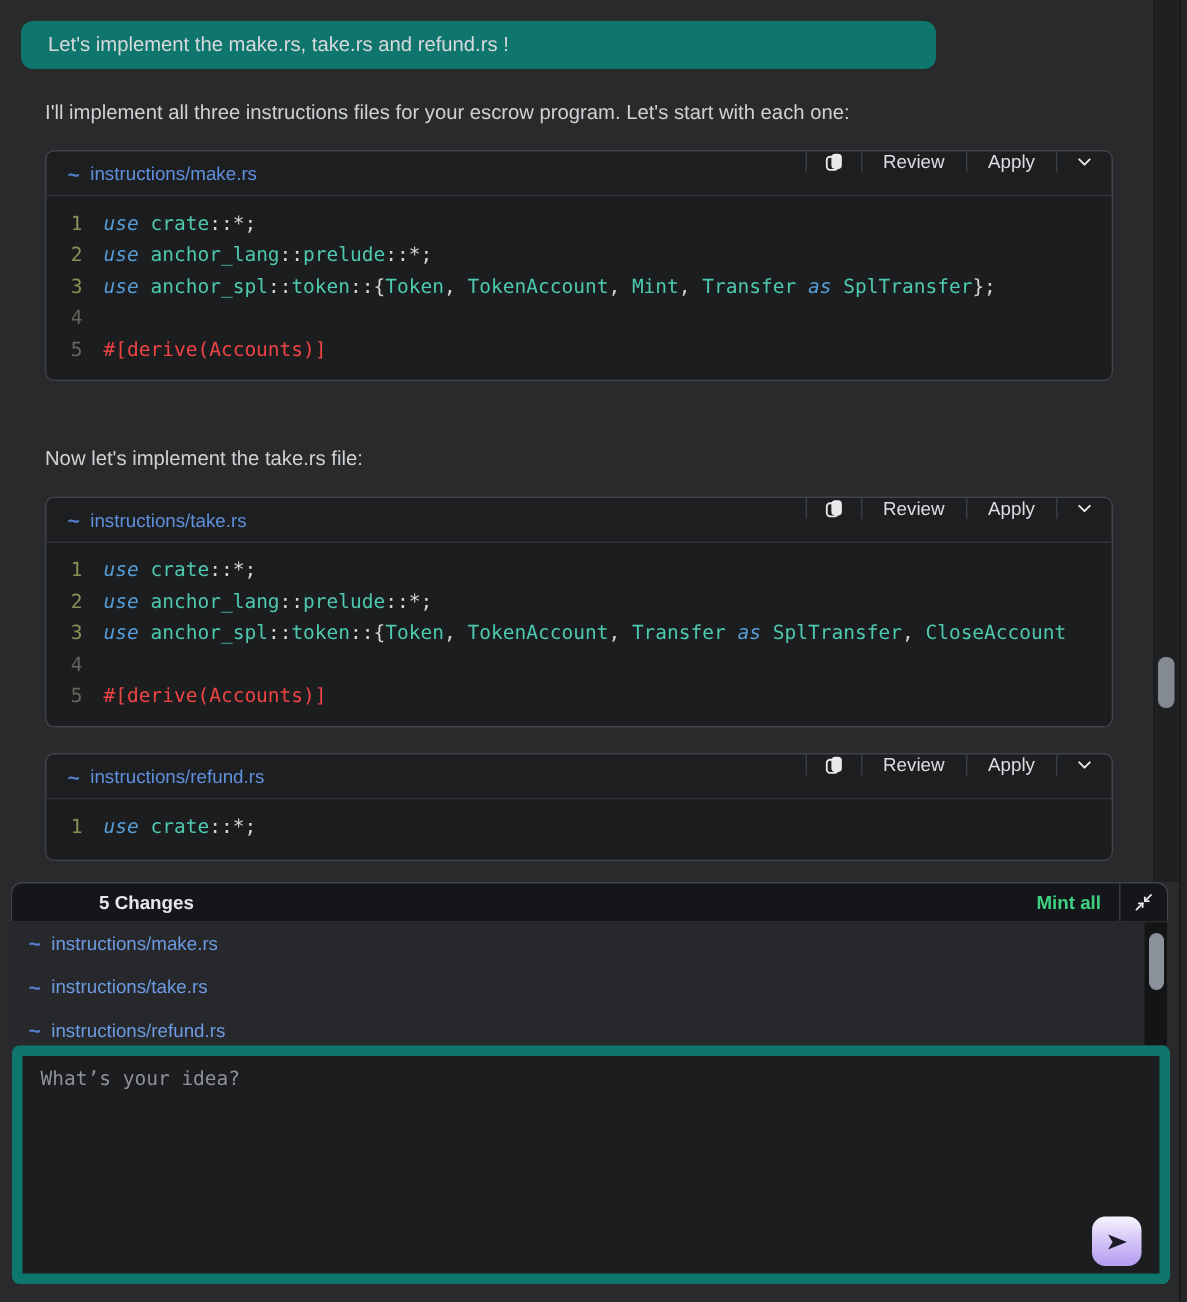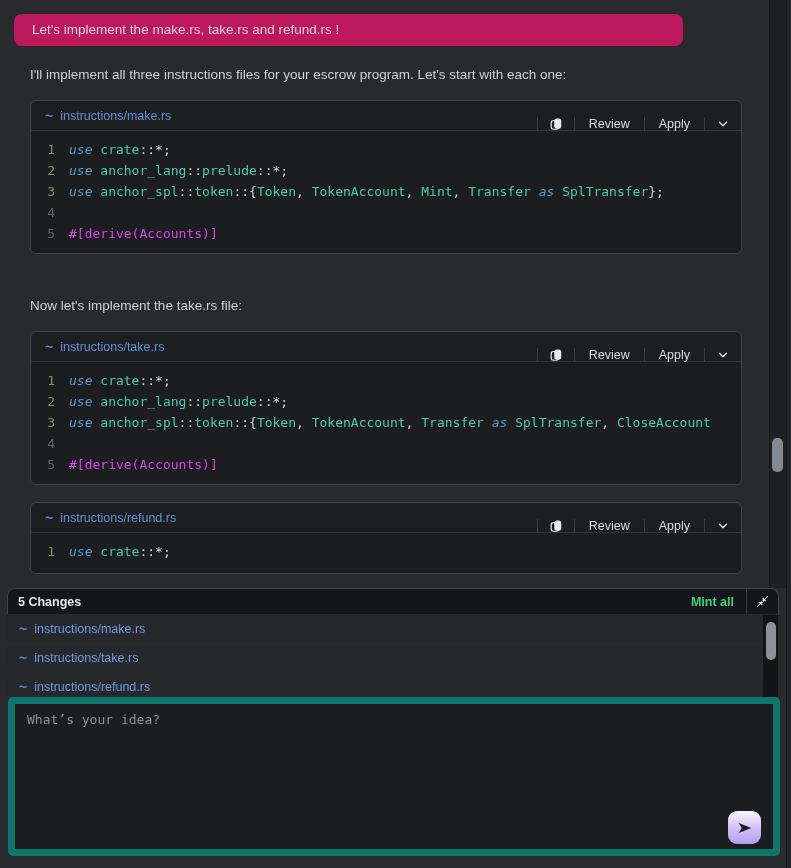--- a/index.html
+++ b/index.html
@@ -2,59 +2,59 @@
 <html><head>
 <meta charset="utf-8">
 <style>
   * { margin:0; padding:0; box-sizing:border-box; }
   html,body { width:791px; height:868px; overflow:hidden; }
   body { background:#282a2c; font-family:"Liberation Sans", sans-serif; position:relative; }
 
   
   .chat { position:absolute; inset:0 34px 0 0; }
   .bubble {
-    margin:14px 0 0 14px; width:669px; background:#be185d; border-radius:8px;
+    margin:14px 0 0 14px; width:610px; background:#0f766e; border-radius:8px;
     color:#d7d9db; font-size:13.5px; line-height:32px; padding:0 18px; height:32px;
     white-space:nowrap; overflow:hidden;
   }
   .msg { margin:21px 0 0 30px; color:#cfd1d3; font-size:13.5px; line-height:16px; }
   .msg.gap { margin-top:44px; }
 
   
   .card {
     margin:17px 0 0 30px; width:712px; background:#1c1e20;
     border:1px solid #404348; border-radius:6px; overflow:hidden;
   }
   .card-header {
     display:flex; align-items:stretch; height:30px; border-bottom:1px solid #343539;
   }
   .file-link {
     flex:1; display:flex; align-items:center; gap:7px; padding-left:14px;
     color:#6090dd; font-size:12.5px; cursor:pointer; min-width:0;
   }
   .tilde { color:#5583d0; font-weight:bold; font-size:14px; line-height:1; }
-  .actions { display:flex; align-items:flex-start;margin-top:16px; }
+  .actions { display:flex; align-items:flex-start; }
   .act {
     background:none; border:none; border-left:1px solid #393c41; color:#dcdde0;
     font-family:"Liberation Sans", sans-serif; font-size:12.5px; padding:0 14px;
     display:flex; align-items:center; justify-content:center; cursor:pointer;
   }
   .act.iconbtn { padding:0 11px; }
   .act svg { display:block; }
 
   .code { padding:8px 0 9px 0; background:#1b1d1f; }
   .cl { display:flex; height:21px; line-height:21px; white-space:pre; overflow:hidden;
         font-family:"DejaVu Sans Mono", monospace; font-size:13px; }
   .ln { width:24px; text-align:right; flex:0 0 24px; color:#8b9156; }
   .ln.dim { color:#63665c; }
   .lt { padding-left:14px; }
   .t-kw { color:#569cd6;font-style:italic; }
   .t-ty { color:#4ec9b0; }
   .t-pn { color:#d4d4d4; }
-  .t-at { color:#d946ef; }
+  .t-at { color:#ef4444; }
 
   
   .page-scrollbar {
     position:absolute; top:0; height:588px; left:769px; width:17px;
     background:#1e2021; border-left:1px solid #1a1b1d; z-index:4;
   }
   .page-scrollbar .thumb {
     position:absolute; left:2px; width:11px; top:438px; height:34px;
     background:#848a91; border-radius:5px;
   }
@@ -65,22 +65,22 @@
 
   
   .changes {
     position:absolute; left:7px; top:588px; width:772px; height:109px;
     z-index:5; overflow:hidden;
   }
   .changes-header {
     height:26px; background:#141619; border:1px solid #3f4246; border-bottom:none;
     border-radius:8px 8px 0 0; display:flex; align-items:stretch;
   }
-  .changes-title { flex:1; display:flex; align-items:center; padding-left:10px;
-    color:#e6e7e9; font-size:12.5px; font-weight:bold; }
+  .changes-title { flex:1; display:flex; align-items:center; padding-left:20px;
+    color:#e6e7e9; font-size:12.5px; font-weight:bold;margin-left:38px; }
   .applyall {
     background:none; border:none; color:#41d183; font-weight:bold; font-size:12.5px;
     font-family:"Liberation Sans", sans-serif; padding:0 12px; cursor:pointer;
   }
   .collapse-btn {
     background:none; border:none; border-left:1px solid #34373b; width:32px;
     display:flex; align-items:center; justify-content:center; cursor:pointer;
   }
   .changes-rows { padding-right:16px; }
   .change-row {

